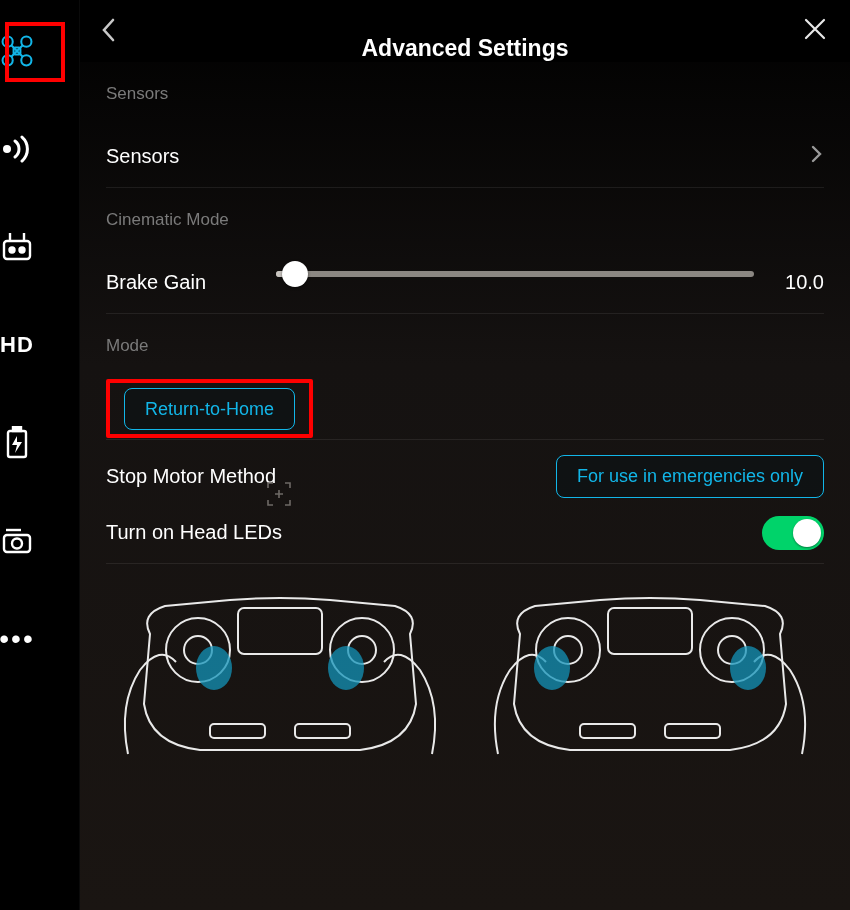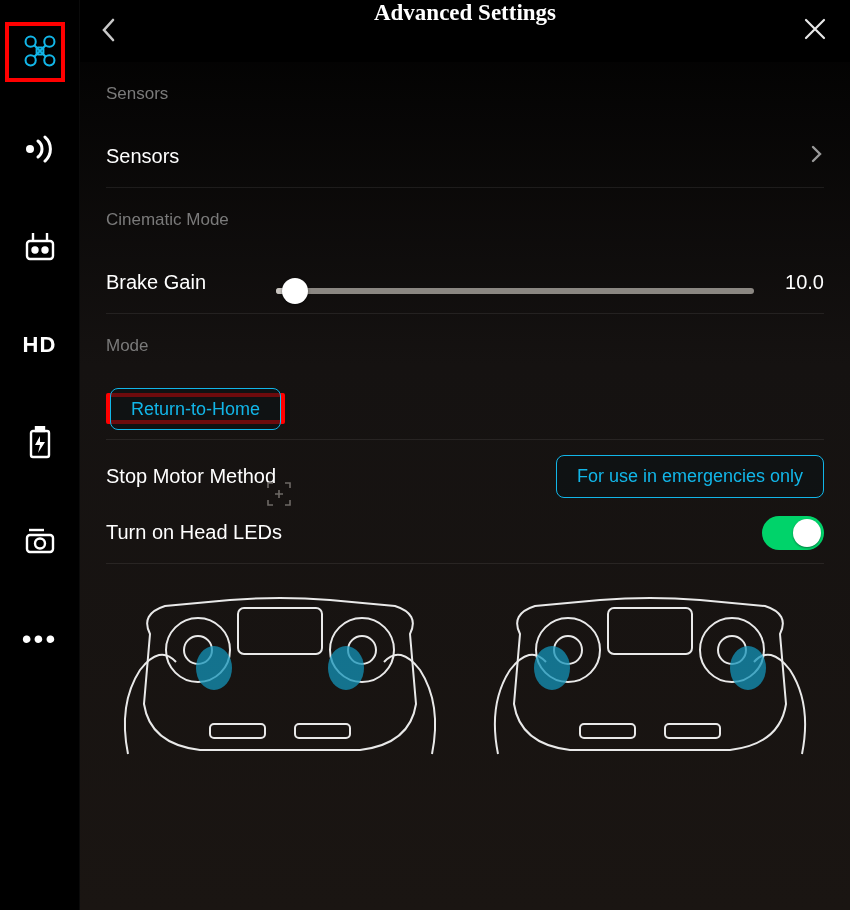--- a/index.html
+++ b/index.html
@@ -24,21 +24,20 @@
       linear-gradient(to bottom, rgba(180,180,180,0.06) 1px, transparent 1px);
     background-size: 390px 130px;
     background-position: 80px 0;
   }
   
   .sidebar {
     width: 80px;
     background: #000;
     display: flex;
     flex-direction: column;
-    align-items: center;
     padding-top: 34px;
     gap: 64px;
     border-right: 1px solid rgba(255,255,255,0.04);
     z-index: 2;
   }
   .sidebar .s-icon {
     width: 34px; height: 34px;
     display: flex; align-items: center; justify-content: center;
     color: #fff;
     cursor: pointer;
@@ -58,25 +57,24 @@
     flex: 1;
     display: flex;
     flex-direction: column;
     background: linear-gradient(180deg, #000 0%, #151211 40%, #1a1512 100%);
     position: relative;
     z-index: 1;
   }
   .header {
     height: 62px;
     display: flex;
-    align-items: flex-start;
+    align-items: flex-end;
     justify-content: center;
     position: relative;
     background: #000;
-    font-family: Liberation Serif, serif;
   }
   .header .back {
     position: absolute; left: 18px; top: 16px;
     width: 30px; height: 30px;
     cursor: pointer;
     color: #d0d0d0;
   }
   .header .close {
     position: absolute; right: 18px; top: 16px;
     width: 30px; height: 30px;
@@ -102,21 +100,21 @@
     border-bottom: 1px solid rgba(255,255,255,0.08);
     font-size: 20px;
     font-weight: 400;
   }
   .row.no-border { border-bottom: none; }
   .row .label { color: #fff; }
   .chevron { color: #9a9a9a; }
 
   
   .slider-wrap {
-    display: flex; align-items: flex-end; gap: 22px;
+    display: flex; align-items: flex-start; gap: 22px;
     flex: 1;
     margin-left: 70px;
   }
   .slider {
     flex: 1;
     height: 6px;
     background: #8b8782;
     border-radius: 3px;
     position: relative;
   }
@@ -145,21 +143,21 @@
     background: rgba(12,18,22,0.6);
     border-radius: 8px;
     padding: 10px 20px;
     font-size: 18px;
     font-weight: 500;
     cursor: pointer;
     white-space: nowrap;
   }
   .pill-highlight {
     position: relative;
-    padding: 0;
+    padding: 14px;
     border: 4px solid #ff0000;
     border-radius: 2px;
   }
 
   
   .toggle {
     width: 62px; height: 34px;
     background: #00d36a;
     border-radius: 17px;
     position: relative;

